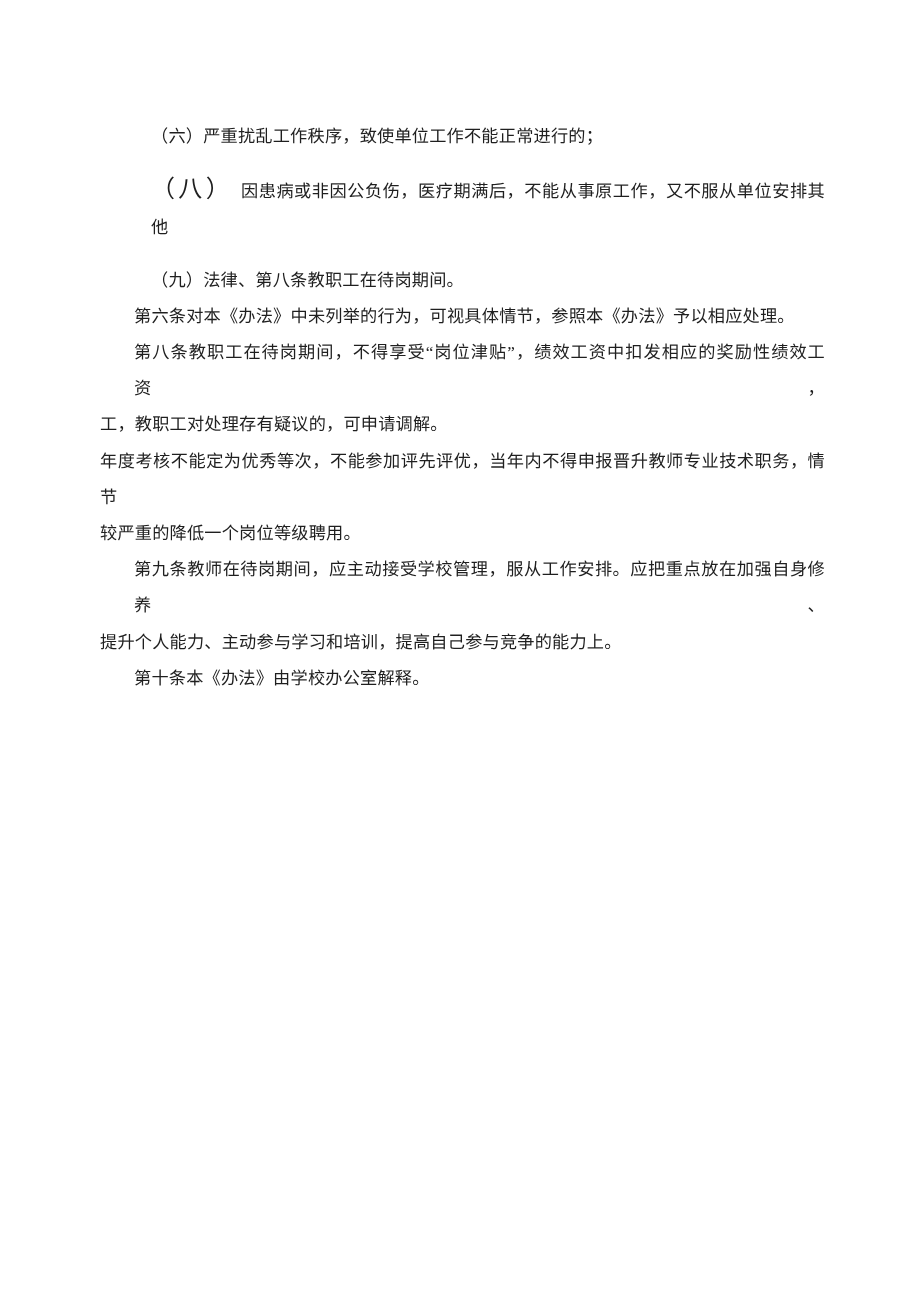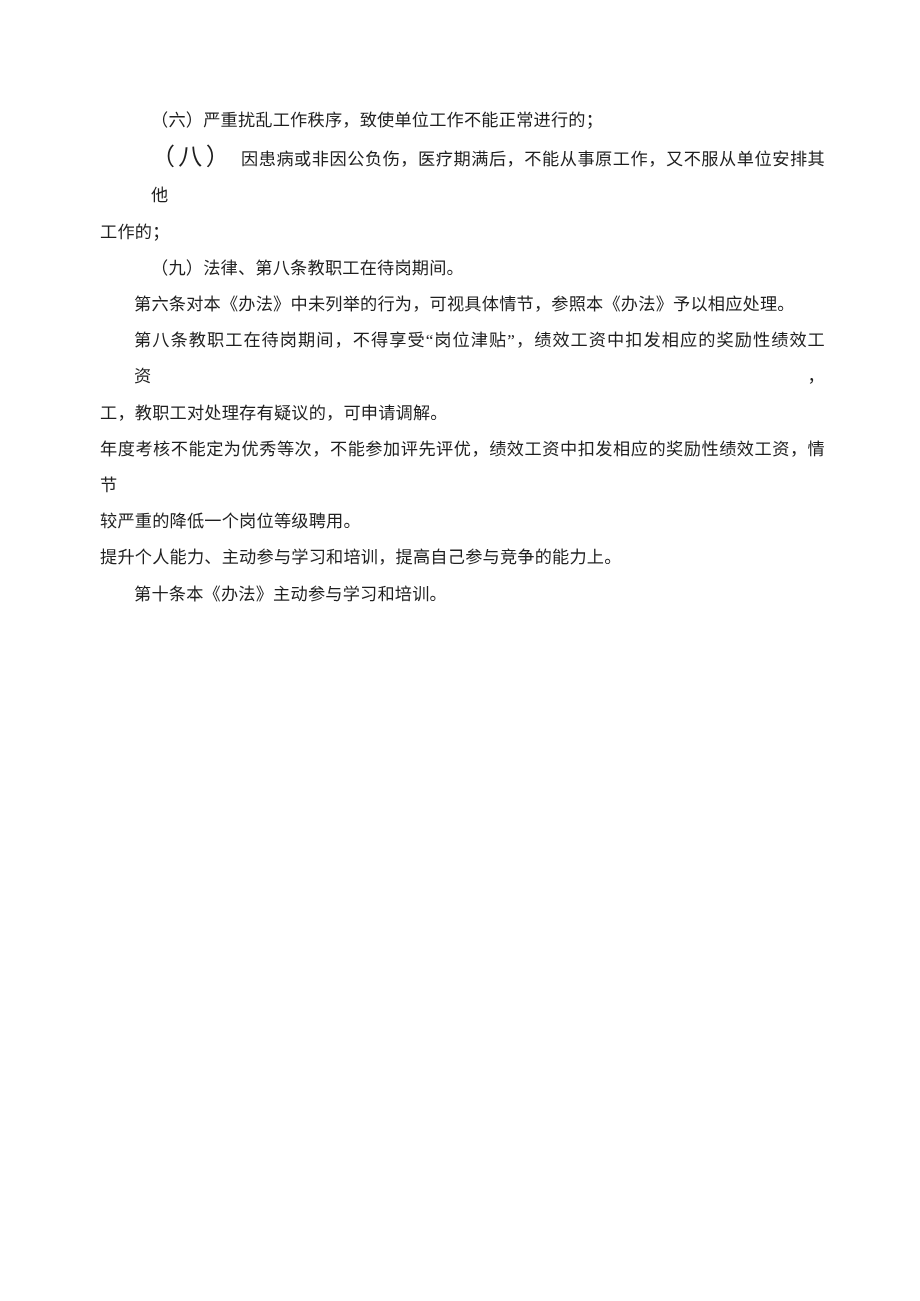--- a/index.html
+++ b/index.html
@@ -21,43 +21,43 @@
     width: 725px;
   }
   .text-line {
     font-family: "Liberation Serif", "DejaVu Serif", serif;
     font-size: 17.2px;
     line-height: 36.2px;
     color: #1f1f1f;
     letter-spacing: 0.2px;
     text-align: left;
   }
-  .text-line--item { padding-left: 51px; }
+  .text-line--item { padding-left: 51px; margin-top: 16px; }
   .text-line--body { padding-left: 34px; }
   .text-line--cont { padding-left: 0; }
   .text-line--justify {
     text-align: justify;
     text-align-last: justify;
   }
   .big-parenthetical {
     font-size: 24px;
     letter-spacing: 3px;
     margin-right: 8px;
   }
 </style>
 </head>
 <body>
 
 <div class="page">
   <div class="doc-content" id="doc-lines" style="color: rgb(31, 31, 31);">
       <div class="text-line text-line--item">（六）严重扰乱工作秩序，致使单位工作不能正常进行的；</div>
       <div class="text-line text-line--item text-line--justify"><span class="big-parenthetical">（八）</span><span>因患病或非因公负伤，医疗期满后，不能从事原工作，又不服从单位安排其他</span></div>
-      <div class="text-line text-line--cont">工作的；</div>
       <div class="text-line text-line--item">（九）法律、第八条教职工在待岗期间。</div>
       <div class="text-line text-line--body">第六条对本《办法》中未列举的行为，可视具体情节，参照本《办法》予以相应处理。</div>
       <div class="text-line text-line--body text-line--justify">第八条教职工在待岗期间，不得享受“岗位津贴”，绩效工资中扣发相应的奖励性绩效工资，</div>
       <div class="text-line text-line--cont">工，教职工对处理存有疑议的，可申请调解。</div>
-      <div class="text-line text-line--cont text-line--justify">年度考核不能定为优秀等次，不能参加评先评优，绩效工资中扣发相应的奖励性绩效工资，情节</div>
+      <div class="text-line text-line--cont text-line--justify">年度考核不能定为优秀等次，不能参加评先评优，当年内不得申报晋升教师专业技术职务，情节</div>
       <div class="text-line text-line--cont">较严重的降低一个岗位等级聘用。</div>
+      <div class="text-line text-line--body text-line--justify">第九条教师在待岗期间，应主动接受学校管理，服从工作安排。应把重点放在加强自身修养、</div>
       <div class="text-line text-line--cont">提升个人能力、主动参与学习和培训，提高自己参与竞争的能力上。</div>
-      <div class="text-line text-line--body">第十条本《办法》主动参与学习和培训。</div>
+      <div class="text-line text-line--body">第十条本《办法》由学校办公室解释。</div>
     </div>
 </div>
 
 </body></html>

